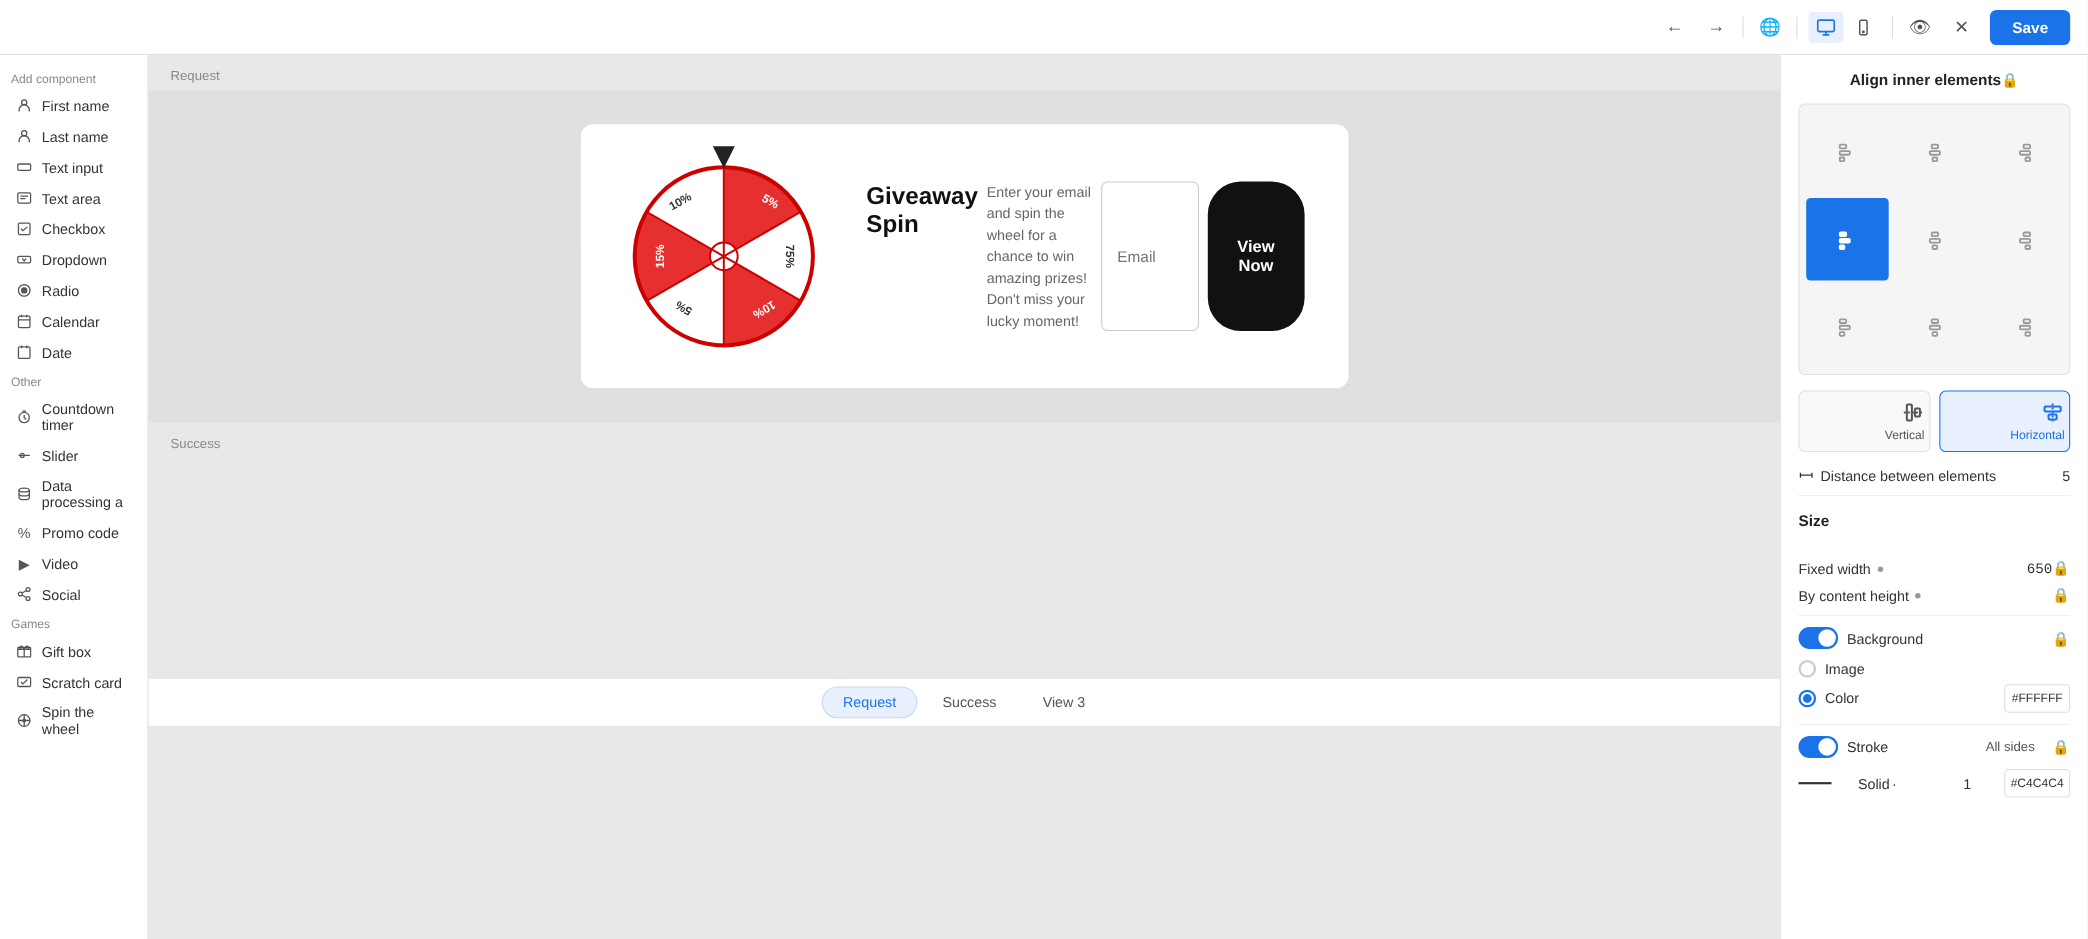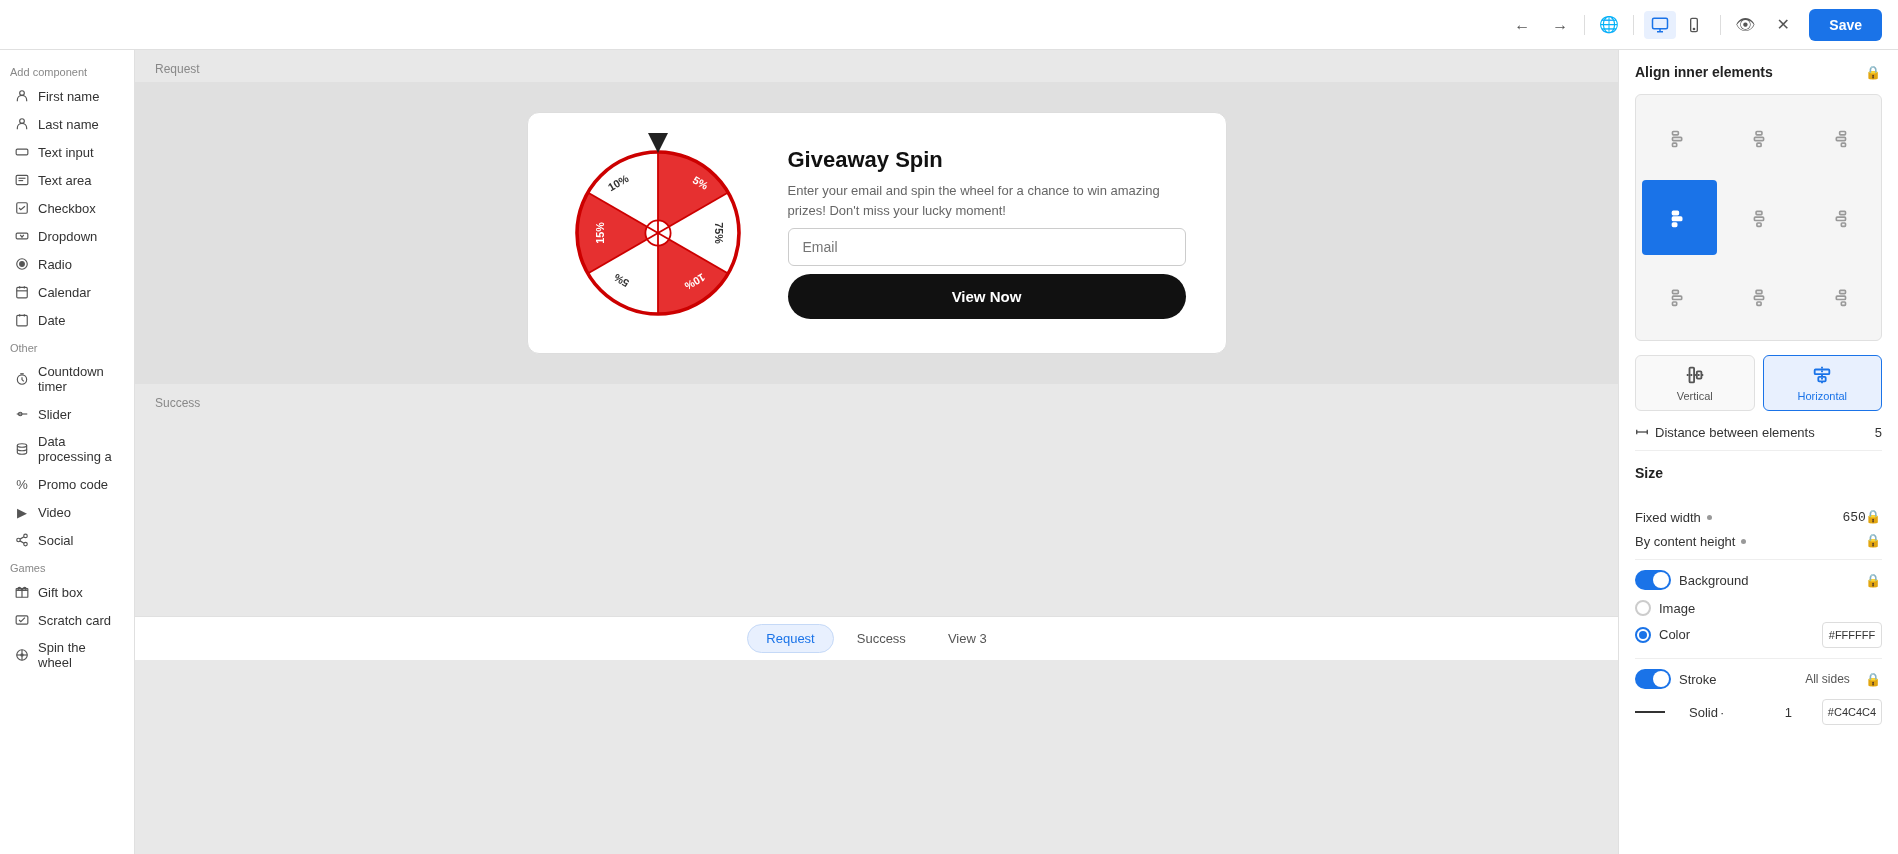--- a/index.html
+++ b/index.html
@@ -111,21 +111,21 @@
       transform: translateX(-50%);
       width: 0;
       height: 0;
       border-left: 10px solid transparent;
       border-right: 10px solid transparent;
       border-top: 20px solid #222;
       z-index: 10;
     }
     .wheel-svg { width: 180px; height: 180px; }
     
-    .widget-right { flex: 1; display: flex; flex-direction: column; gap: 8px; }
+    .widget-right { flex: 1; display: flex; gap: 8px; }
     .widget-title { font-size: 22px; font-weight: 700; color: #111; }
     .widget-desc { font-size: 13px; color: #666; line-height: 1.5; }
     .widget-email-input {
       border: 1px solid #ccc;
       border-radius: 6px;
       padding: 10px 14px;
       font-size: 14px;
       color: #0f172a;
       width: 100%;
     }
@@ -175,21 +175,21 @@
       flex-shrink: 0;
       padding: 14px 16px;
     }
     .right-panel-title {
       font-size: 14px;
       font-weight: 600;
       color: #222;
       margin-bottom: 14px;
       display: flex;
       align-items: center;
-      justify-content: space-between;
+      justify-content: center;
     }
     .lock-icon { color: #999; font-size: 13px; }
 
     
     .align-grid {
       display: grid;
       grid-template-columns: repeat(3, 1fr);
       gap: 4px;
       margin-bottom: 14px;
       background: #f5f5f5;
@@ -214,21 +214,21 @@
     
     .align-direction-row {
       display: flex;
       gap: 8px;
       margin-bottom: 14px;
     }
     .align-dir-btn {
       flex: 1;
       display: flex;
       flex-direction: column;
-      align-items: center;
+      align-items: flex-end;
       gap: 4px;
       padding: 8px 4px;
       border: 1px solid #e0e0e0;
       border-radius: 6px;
       cursor: pointer;
       font-size: 11px;
       color: #555;
       background: #f9f9f9;
     }
     .align-dir-btn.active { border-color: #1a73e8; color: #1a73e8; background: #e8f0fe; }

